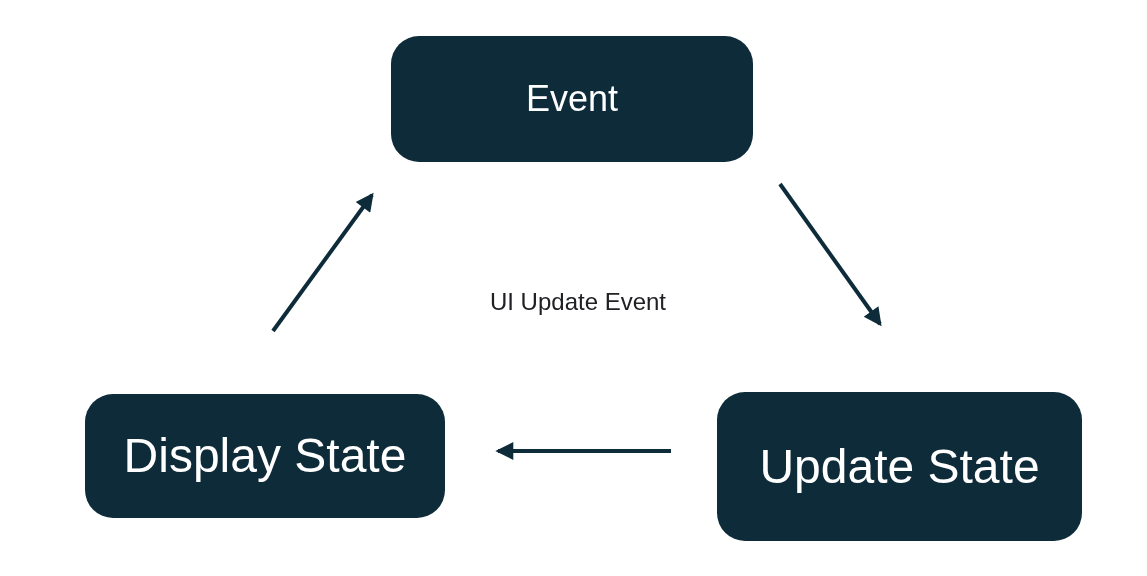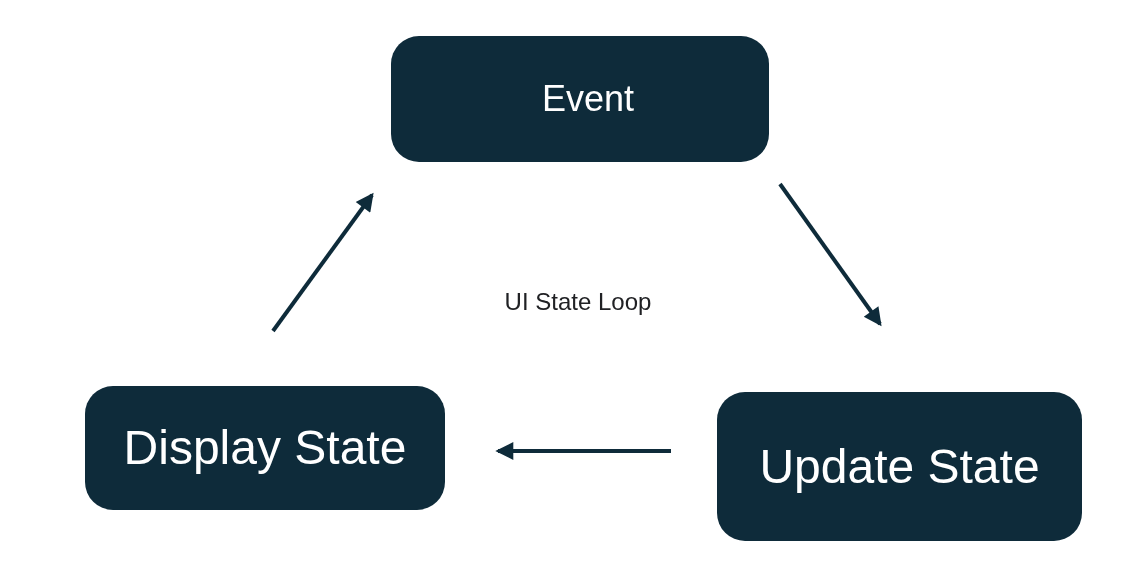--- a/index.html
+++ b/index.html
@@ -22,28 +22,27 @@
     display: flex;
     align-items: center;
     justify-content: center;
     color: #ffffff;
   }
   .node-event {
     left: 391px;
     top: 36px;
     width: 362px;
     height: 126px;
-    padding-left: 16px;
   }
   .node-event .node-label {
     font-size: 36px;
   }
   .node-display-state {
     left: 85px;
-    top: 386px;
+    top: 394px;
     width: 360px;
     height: 124px;
   }
   .node-update-state {
     left: 717px;
     top: 392px;
     width: 365px;
     height: 149px;
   }
   .node-label {
@@ -91,15 +90,15 @@
   </div>
 
   <div class="node node-display-state">
     <span class="node-label">Display State</span>
   </div>
 
   <div class="node node-update-state">
     <span class="node-label">Update State</span>
   </div>
 
-  <div class="center-label">UI State Loop</div>
+  <div class="center-label">UI Update Event</div>
 
 </div>
 
 </body></html>

